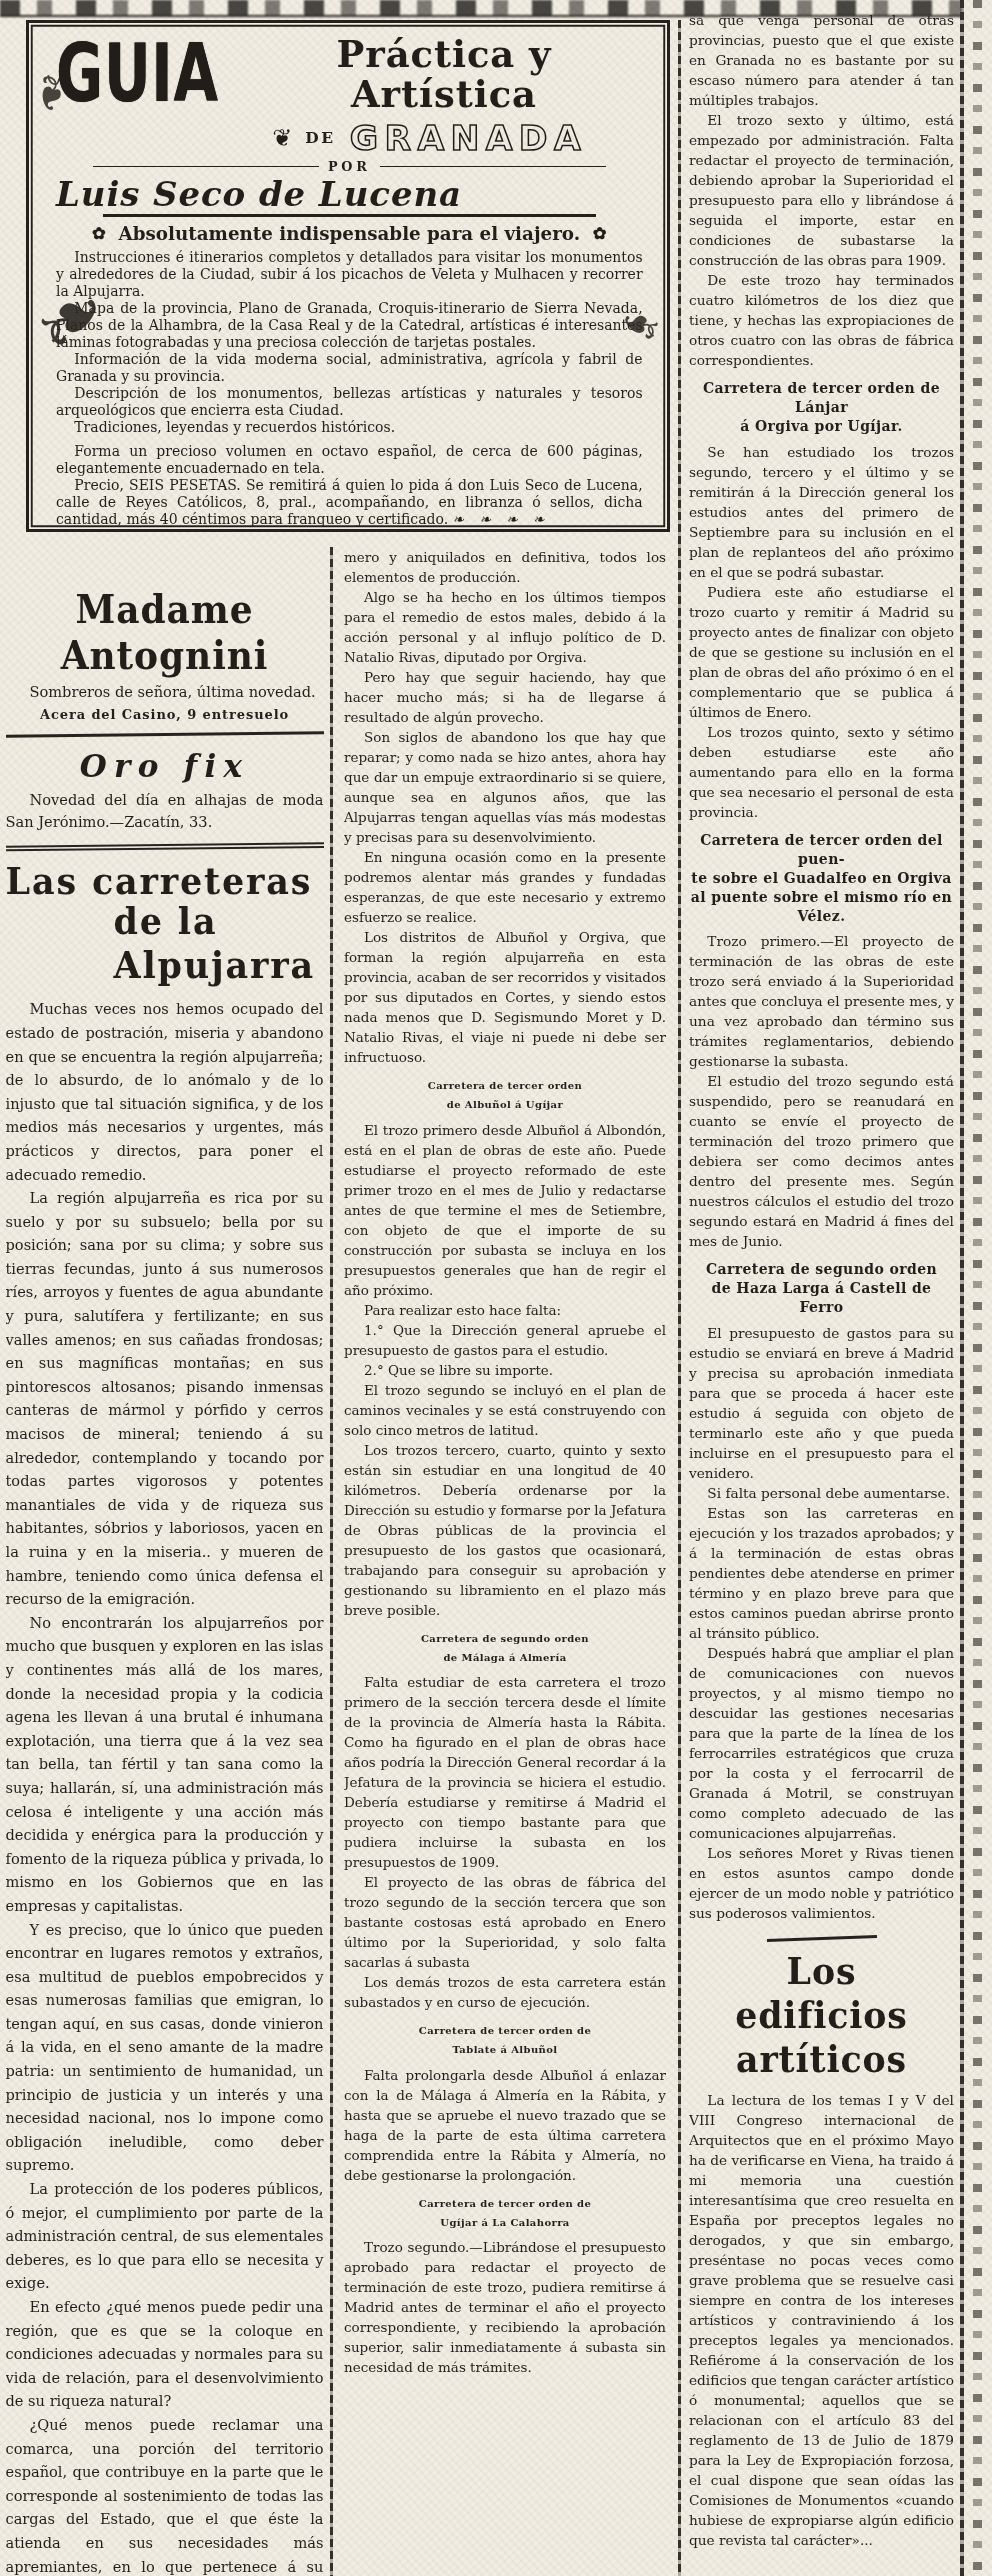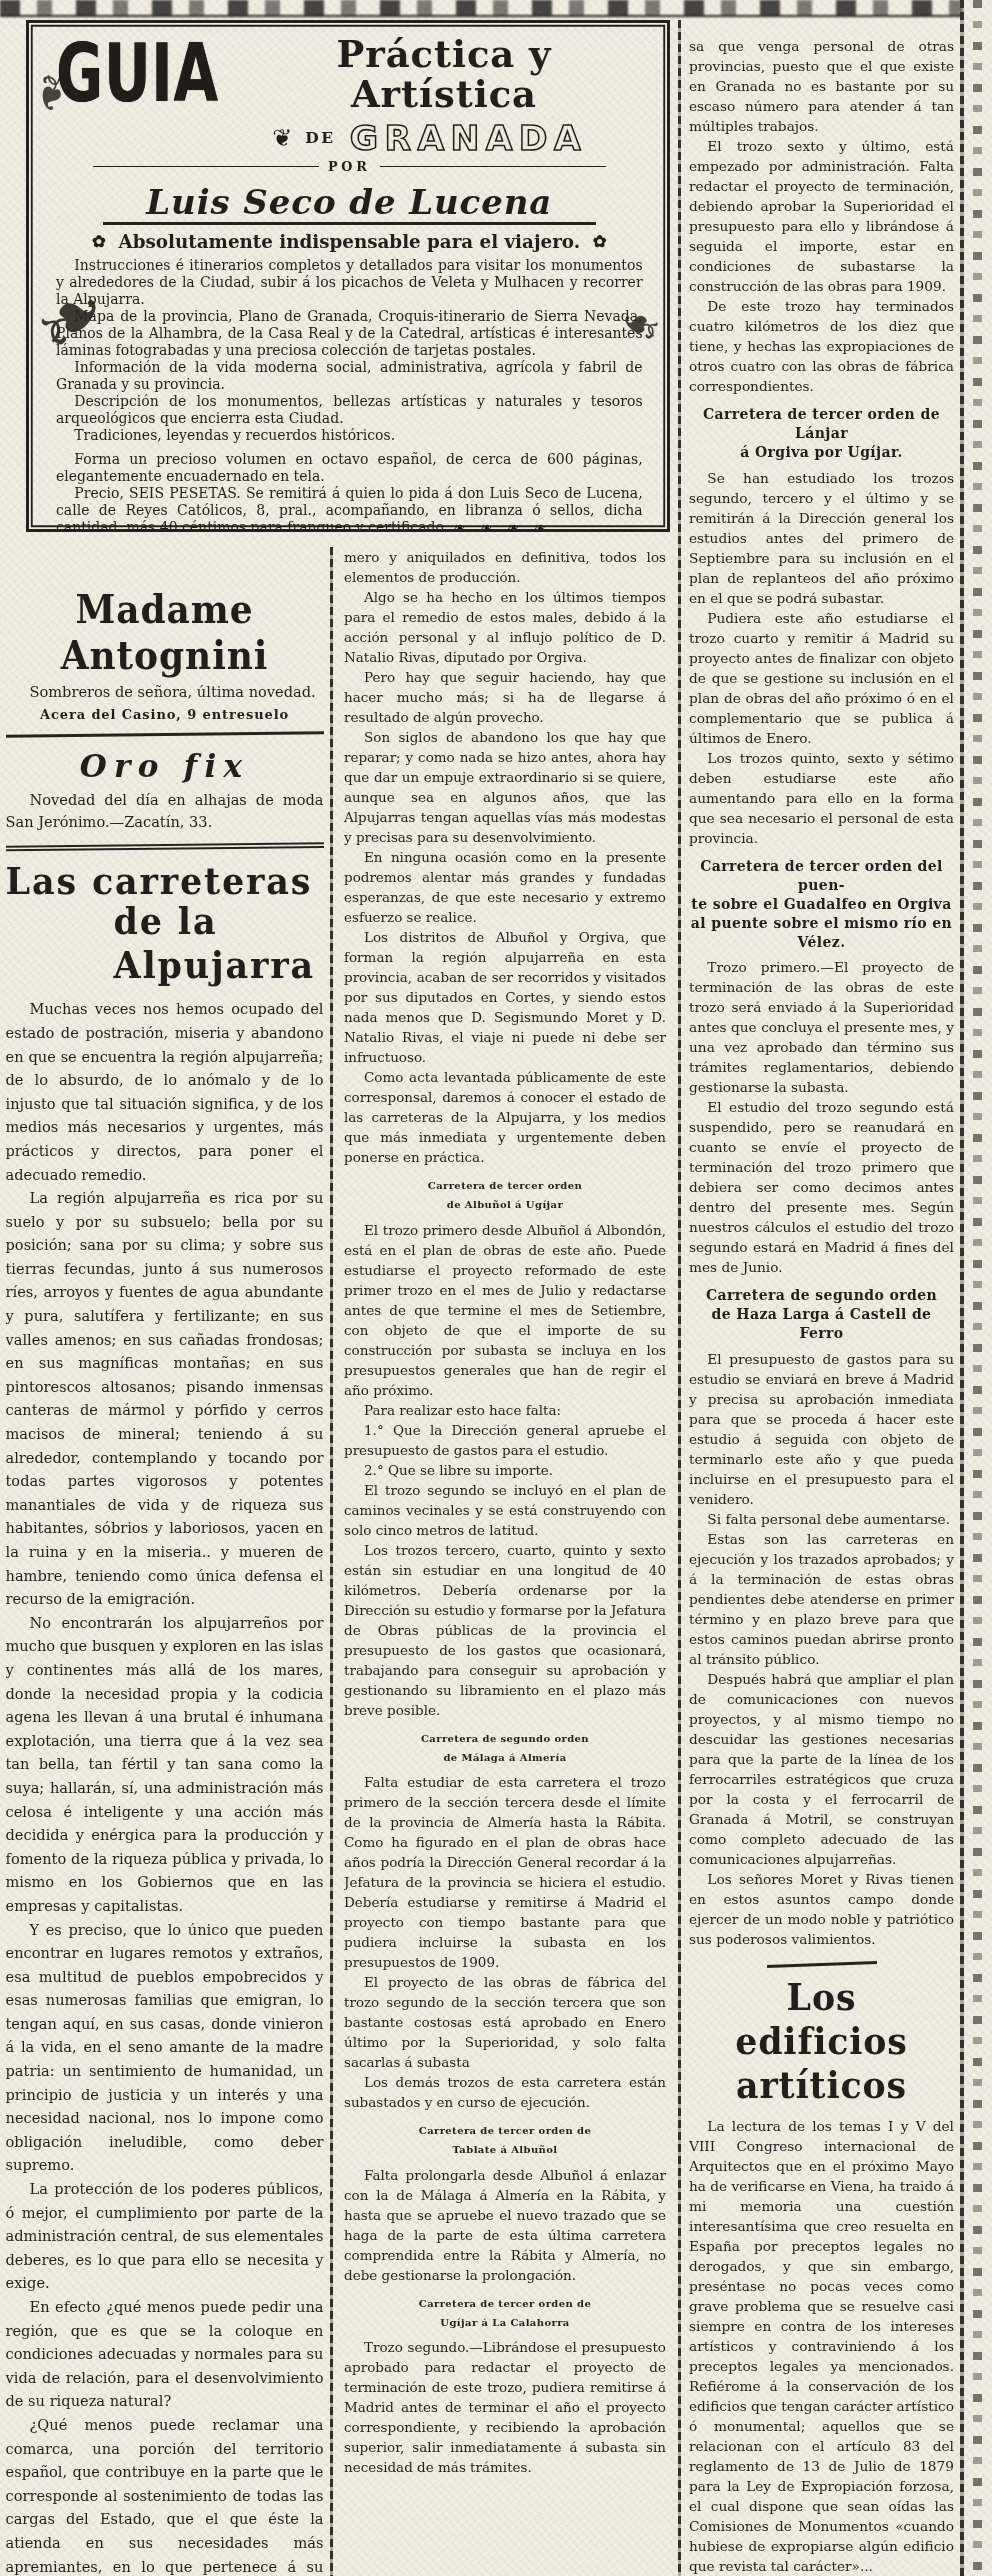--- a/index.html
+++ b/index.html
@@ -45,33 +45,33 @@
   }
   .g-right{flex:1;margin-left:-53px;padding-top:3.7px;}
   .g-sub{font-size:37px;line-height:40px;font-weight:bold;text-align:center;letter-spacing:0.9px;}
   .g-derow{display:flex;align-items:center;justify-content:center;gap:12.8px;margin-top:3.7px;}
   .g-orn{font-size:24px;}
   .g-de{font-size:15.5px;font-weight:bold;letter-spacing:2.7px;}
   .granada-svg{display:block;}
   .g-por{display:flex;align-items:center;gap:9.1px;margin:1.8px 37px 0 37px;}
   .g-por::before,.g-por::after{content:"";flex:1;border-top:1.8px solid #24211d;}
   .g-por span{font-size:12.8px;font-weight:bold;letter-spacing:3.7px;}
-  .g-author-row{display:flex;align-items:center;justify-content:center;gap:18.3px;margin-top:8px;}
+  .g-author-row{display:flex;align-items:center;justify-content:flex-start;gap:18.3px;margin-top:0px;}
   .g-author{font-size:34px;line-height:40px;font-style:italic;font-weight:bold;letter-spacing:0.9px;}
   .g-rule{height:2.7px;background:#24211d;width:84%;margin:0 auto 5.5px auto;}
   .g-tag{display:flex;align-items:center;justify-content:center;gap:12.8px;font-size:18.3px;font-weight:bold;margin:1.8px 0 5.5px 0;}
   .g-flower{font-size:16.5px;}
   .g-body p{margin:0;font-size:14px;line-height:17px;text-align:justify;text-indent:18.3px;font-weight:500;}
   .g-body .g-gap{margin-top:6.4px;}
   .g-leaves{font-size:13.7px;letter-spacing:5.5px;font-style:italic;}
   
   .col{position:absolute;overflow:hidden;}
   .colL{left:5.5px;top:556px;width:318px;bottom:0;margin-top:34px;}
   .colM{left:344px;top:547px;width:322px;bottom:0;}
-  .colR{left:689px;top:36px;width:265px;bottom:0;}
+  .colR{left:689px;top:10px;width:265px;bottom:0;}
   .p{margin:0;text-align:justify;}
   .colL .p{font-size:14.6px;line-height:23.6px;text-indent:24px;}
   .colM .p{font-size:13.5px;line-height:20px;text-indent:20px;}
   .colR .p{font-size:13.7px;line-height:20px;text-indent:18.3px;}
   .np{text-indent:0 !important;}
   .h{
     font-weight:bold;text-align:center;white-space:pre-line;
     margin:9.1px 0 5.5px 0;font-size:10px;line-height:19px;letter-spacing:0.4px;
   }
   .colR .h{font-size:14px;}
@@ -175,21 +175,20 @@
 
   </section>
 
   <section class="col colM">
     <p class="p np">mero y aniquilados en definitiva, todos los elementos de producción.</p>
     <p class="p">Algo se ha hecho en los últimos tiempos para el remedio de estos males, debido á la acción personal y al influjo político de D. Natalio Rivas, diputado por Orgiva.</p>
     <p class="p">Pero hay que seguir haciendo, hay que hacer mucho más; si ha de llegarse á resultado de algún provecho.</p>
     <p class="p">Son siglos de abandono los que hay que reparar; y como nada se hizo antes, ahora hay que dar un empuje extraordinario si se quiere, aunque sea en algunos años, que las Alpujarras tengan aquellas vías más modestas y precisas para su desenvolvimiento.</p>
     <p class="p">En ninguna ocasión como en la presente podremos alentar más grandes y fundadas esperanzas, de que este necesario y extremo esfuerzo se realice.</p>
     <p class="p">Los distritos de Albuñol y Orgiva, que forman la región alpujarreña en esta provincia, acaban de ser recorridos y visitados por sus diputados en Cortes, y siendo estos nada menos que D. Segismundo Moret y D. Natalio Rivas, el viaje ni puede ni debe ser infructuoso.</p>
-    <p class="p">Como acta levantada públicamente de este corresponsal, daremos á conocer el estado de las carreteras de la Alpujarra, y los medios que más inmediata y urgentemente deben ponerse en práctica.</p>
     <div class="h">Carretera de tercer orden
 de Albuñol á Ugíjar</div>
     <p class="p">El trozo primero desde Albuñol á Albondón, está en el plan de obras de este año. Puede estudiarse el proyecto reformado de este primer trozo en el mes de Julio y redactarse antes de que termine el mes de Setiembre, con objeto de que el importe de su construcción por subasta se incluya en los presupuestos generales que han de regir el año próximo.</p>
     <p class="p">Para realizar esto hace falta:</p>
     <p class="p">1.°  Que la Dirección general apruebe el presupuesto de gastos para el estudio.</p>
     <p class="p">2.°  Que se libre su importe.</p>
     <p class="p">El trozo segundo se incluyó en el plan de caminos vecinales y se está construyendo con solo cinco metros de latitud.</p>
     <p class="p">Los trozos tercero, cuarto, quinto y sexto están sin estudiar en una longitud de 40 kilómetros. Debería ordenarse por la Dirección su estudio y formarse por la Jefatura de Obras públicas de la provincia el presupuesto de los gastos que ocasionará, trabajando para conseguir su aprobación y gestionando su libramiento en el plazo más breve posible.</p>
     <div class="h">Carretera de segundo orden
 de Málaga á Almería</div>

